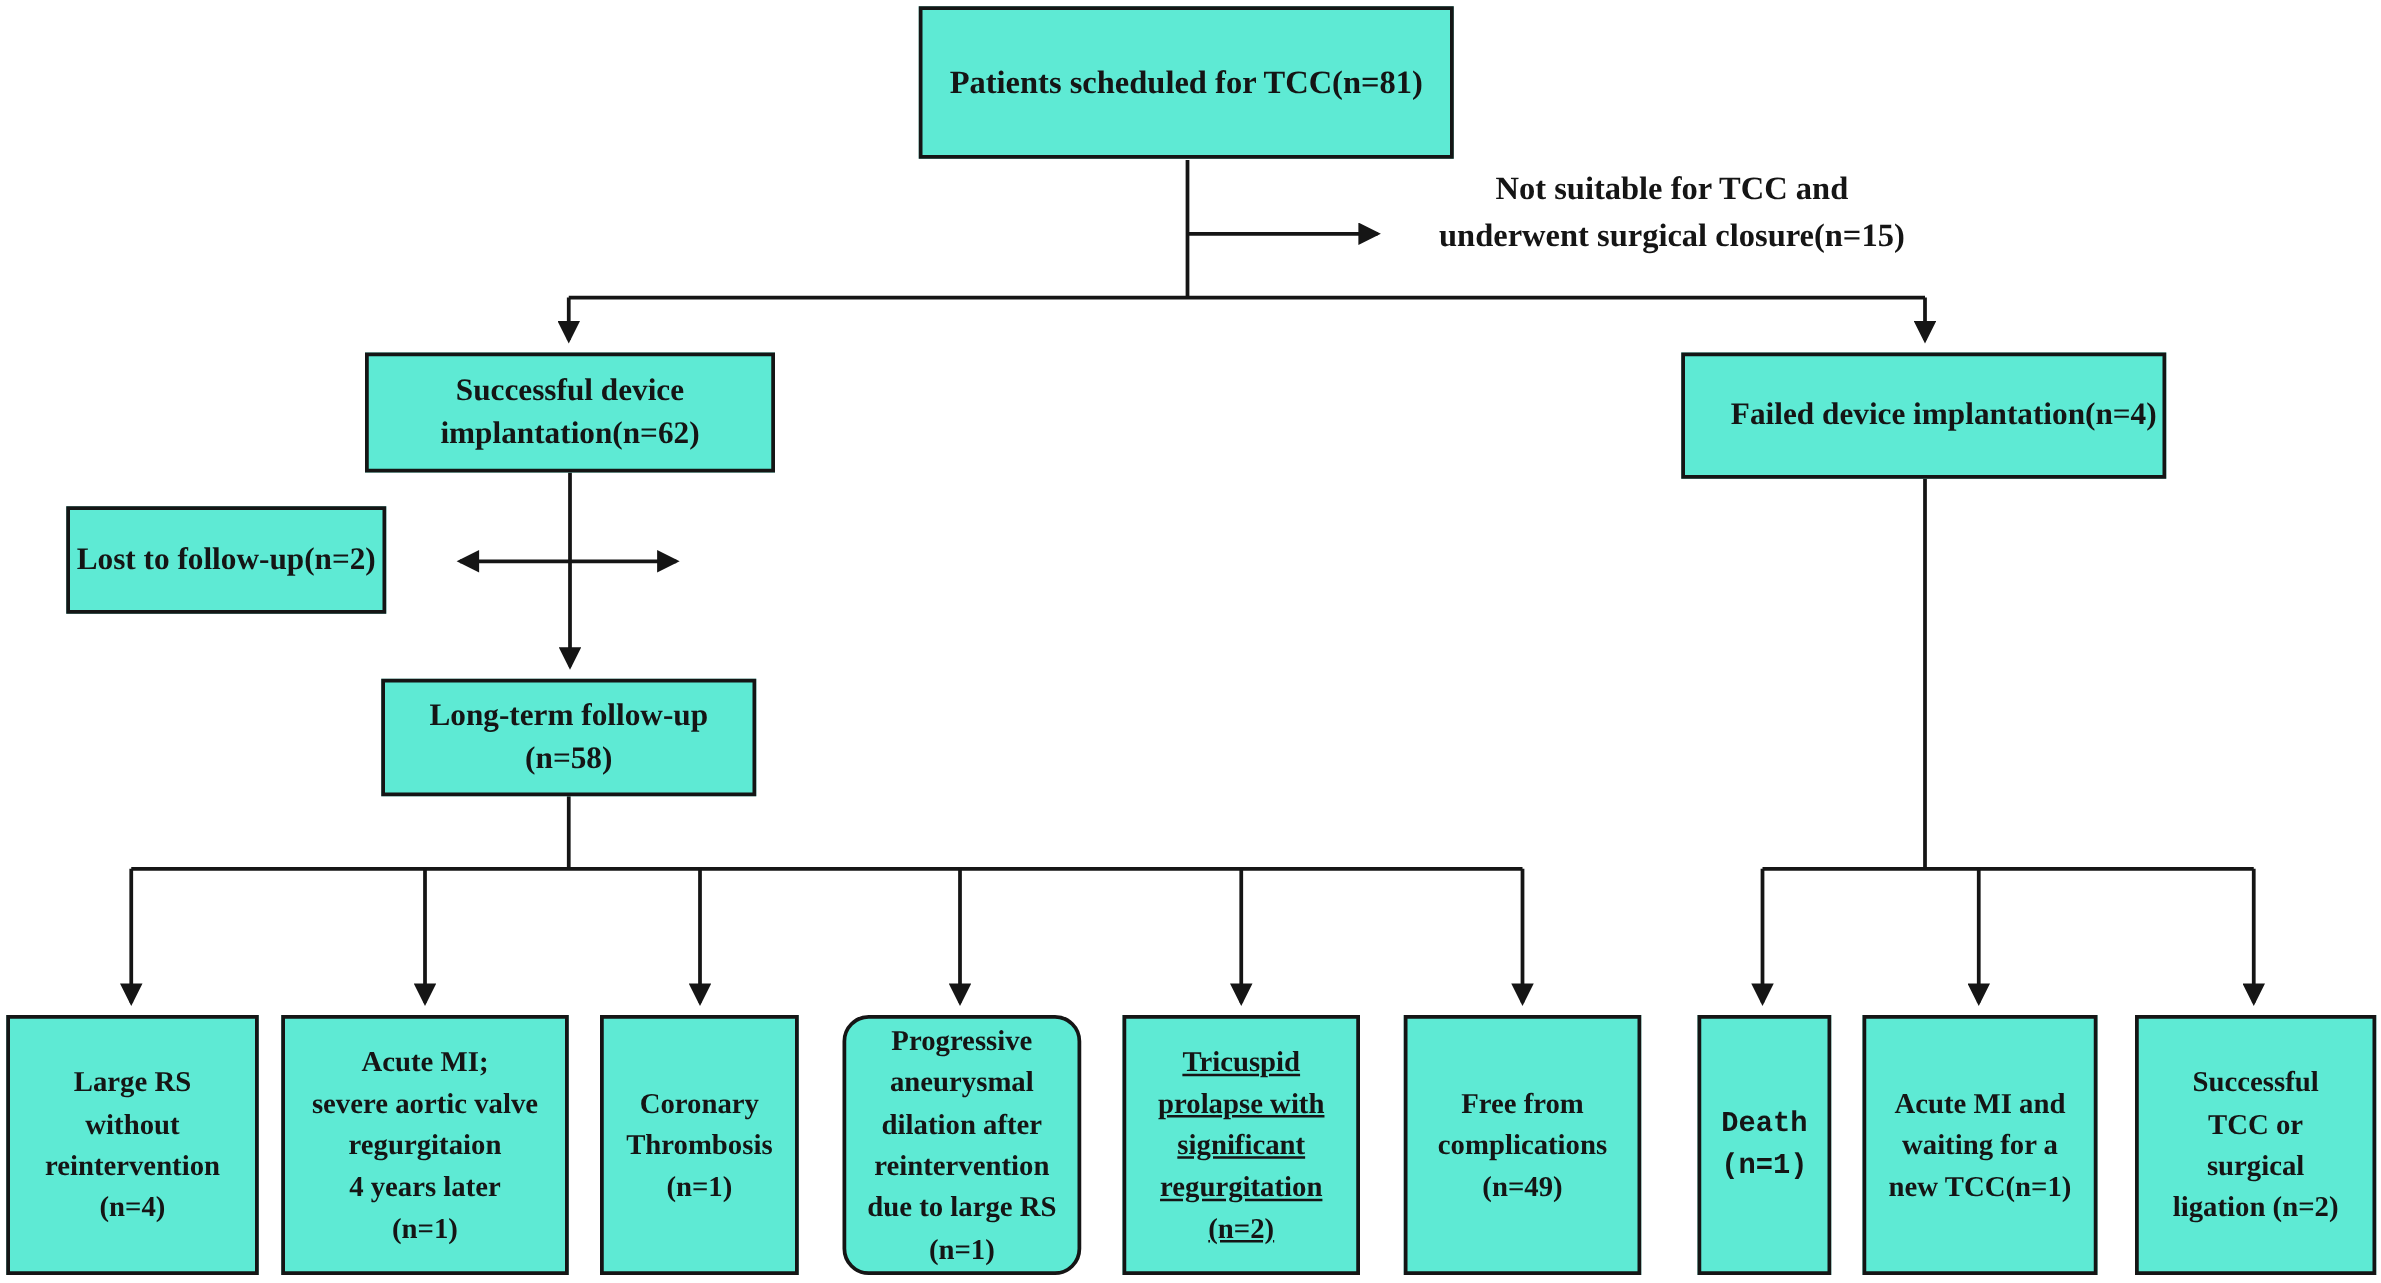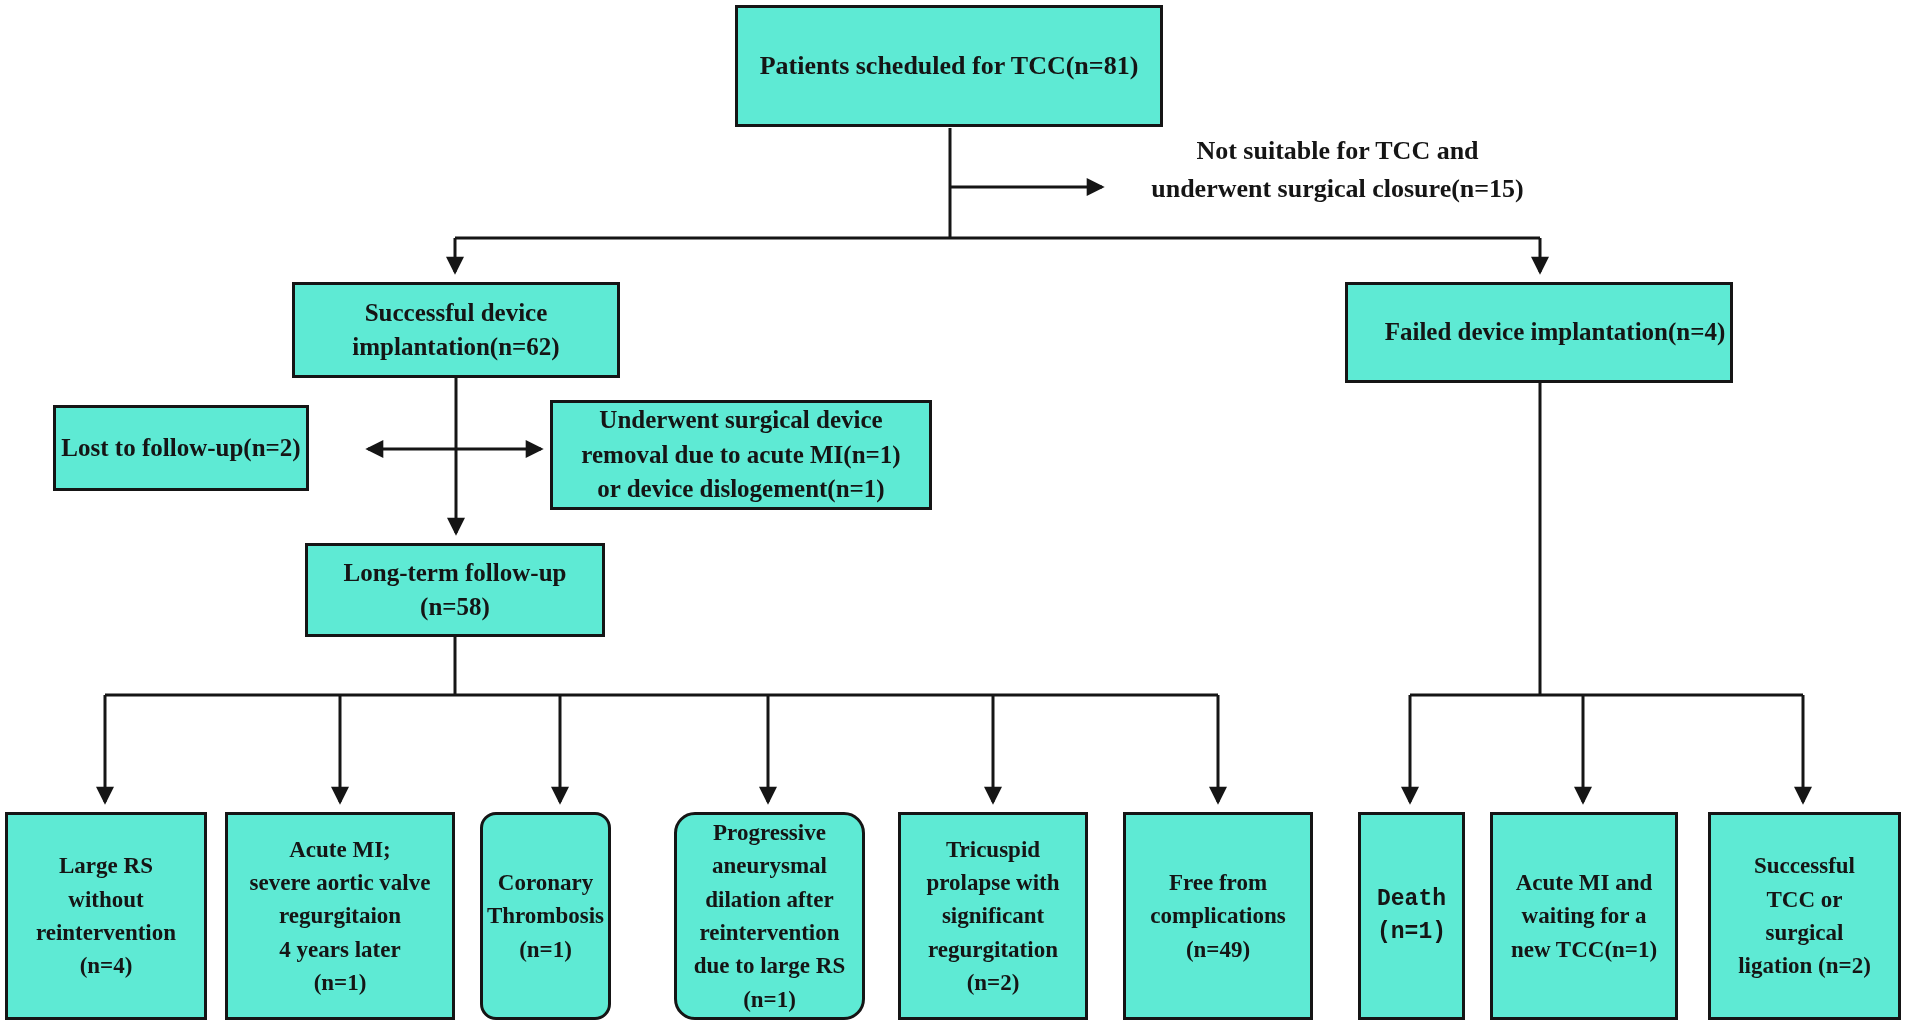--- a/index.html
+++ b/index.html
@@ -45,23 +45,23 @@
   
   #n-scheduled   {left:735px;  top:5px;   width:428px; height:122px;}
   #n-notsuitable {left:1115px; top:130px; width:445px; height:80px;}
   #n-success     {left:292px;  top:282px; width:328px; height:96px;}
   #n-fail        {left:1345px; top:282px; width:388px; height:101px;padding-left:32px;}
   #n-lost        {left:53px;   top:405px; width:256px; height:86px;}
   #n-removal     {left:550px;  top:400px; width:382px; height:110px;}
   #n-longterm    {left:305px;  top:543px; width:300px; height:94px;}
   #n-largers     {left:5px;    top:812px; width:202px; height:208px;align-items:center;}
   #n-acutemiv    {left:225px;  top:812px; width:230px; height:208px;}
-  #n-coronary    {left:480px;  top:812px; width:131px; height:208px;border-radius:16px;}
+  #n-coronary    {left:480px;  top:812px; width:159px; height:208px;}
   #n-aneurysmal  {left:674px;  top:812px; width:191px; height:208px;border-radius:21px;}
-  #n-tricuspid   {left:898px;  top:812px; width:190px; height:208px;}
+  #n-tricuspid   {left:898px;  top:812px; width:190px; height:208px;text-decoration:underline;}
   #n-freecomp    {left:1123px; top:812px; width:190px; height:208px;}
   #n-death       {left:1358px; top:812px; width:107px; height:208px;font-family:Liberation Mono, monospace;}
   #n-acutemiw    {left:1490px; top:812px; width:188px; height:208px;}
   #n-successtcc  {left:1708px; top:812px; width:193px; height:208px;}
 </style>
 </head>
 <body>
 
 <div class="canvas">
 
@@ -111,25 +111,20 @@
   </div>
 
   <div id="n-fail" class="node fs-mid">
     <span>Failed device implantation(n=4)</span>
   </div>
 
   <div id="n-lost" class="node fs-mid">
     <span>Lost to follow-up(n=2)</span>
   </div>
 
-  <div id="n-removal" class="node fs-mid">
-    <span>Underwent surgical device
-removal due to acute MI(n=1)
-or device dislogement(n=1)</span>
-  </div>
 
   <div id="n-longterm" class="node fs-mid">
     <span>Long-term follow-up
 (n=58)</span>
   </div>
 
   <div id="n-largers" class="node fs-bot">
     <span>Large RS
 without
 reintervention

